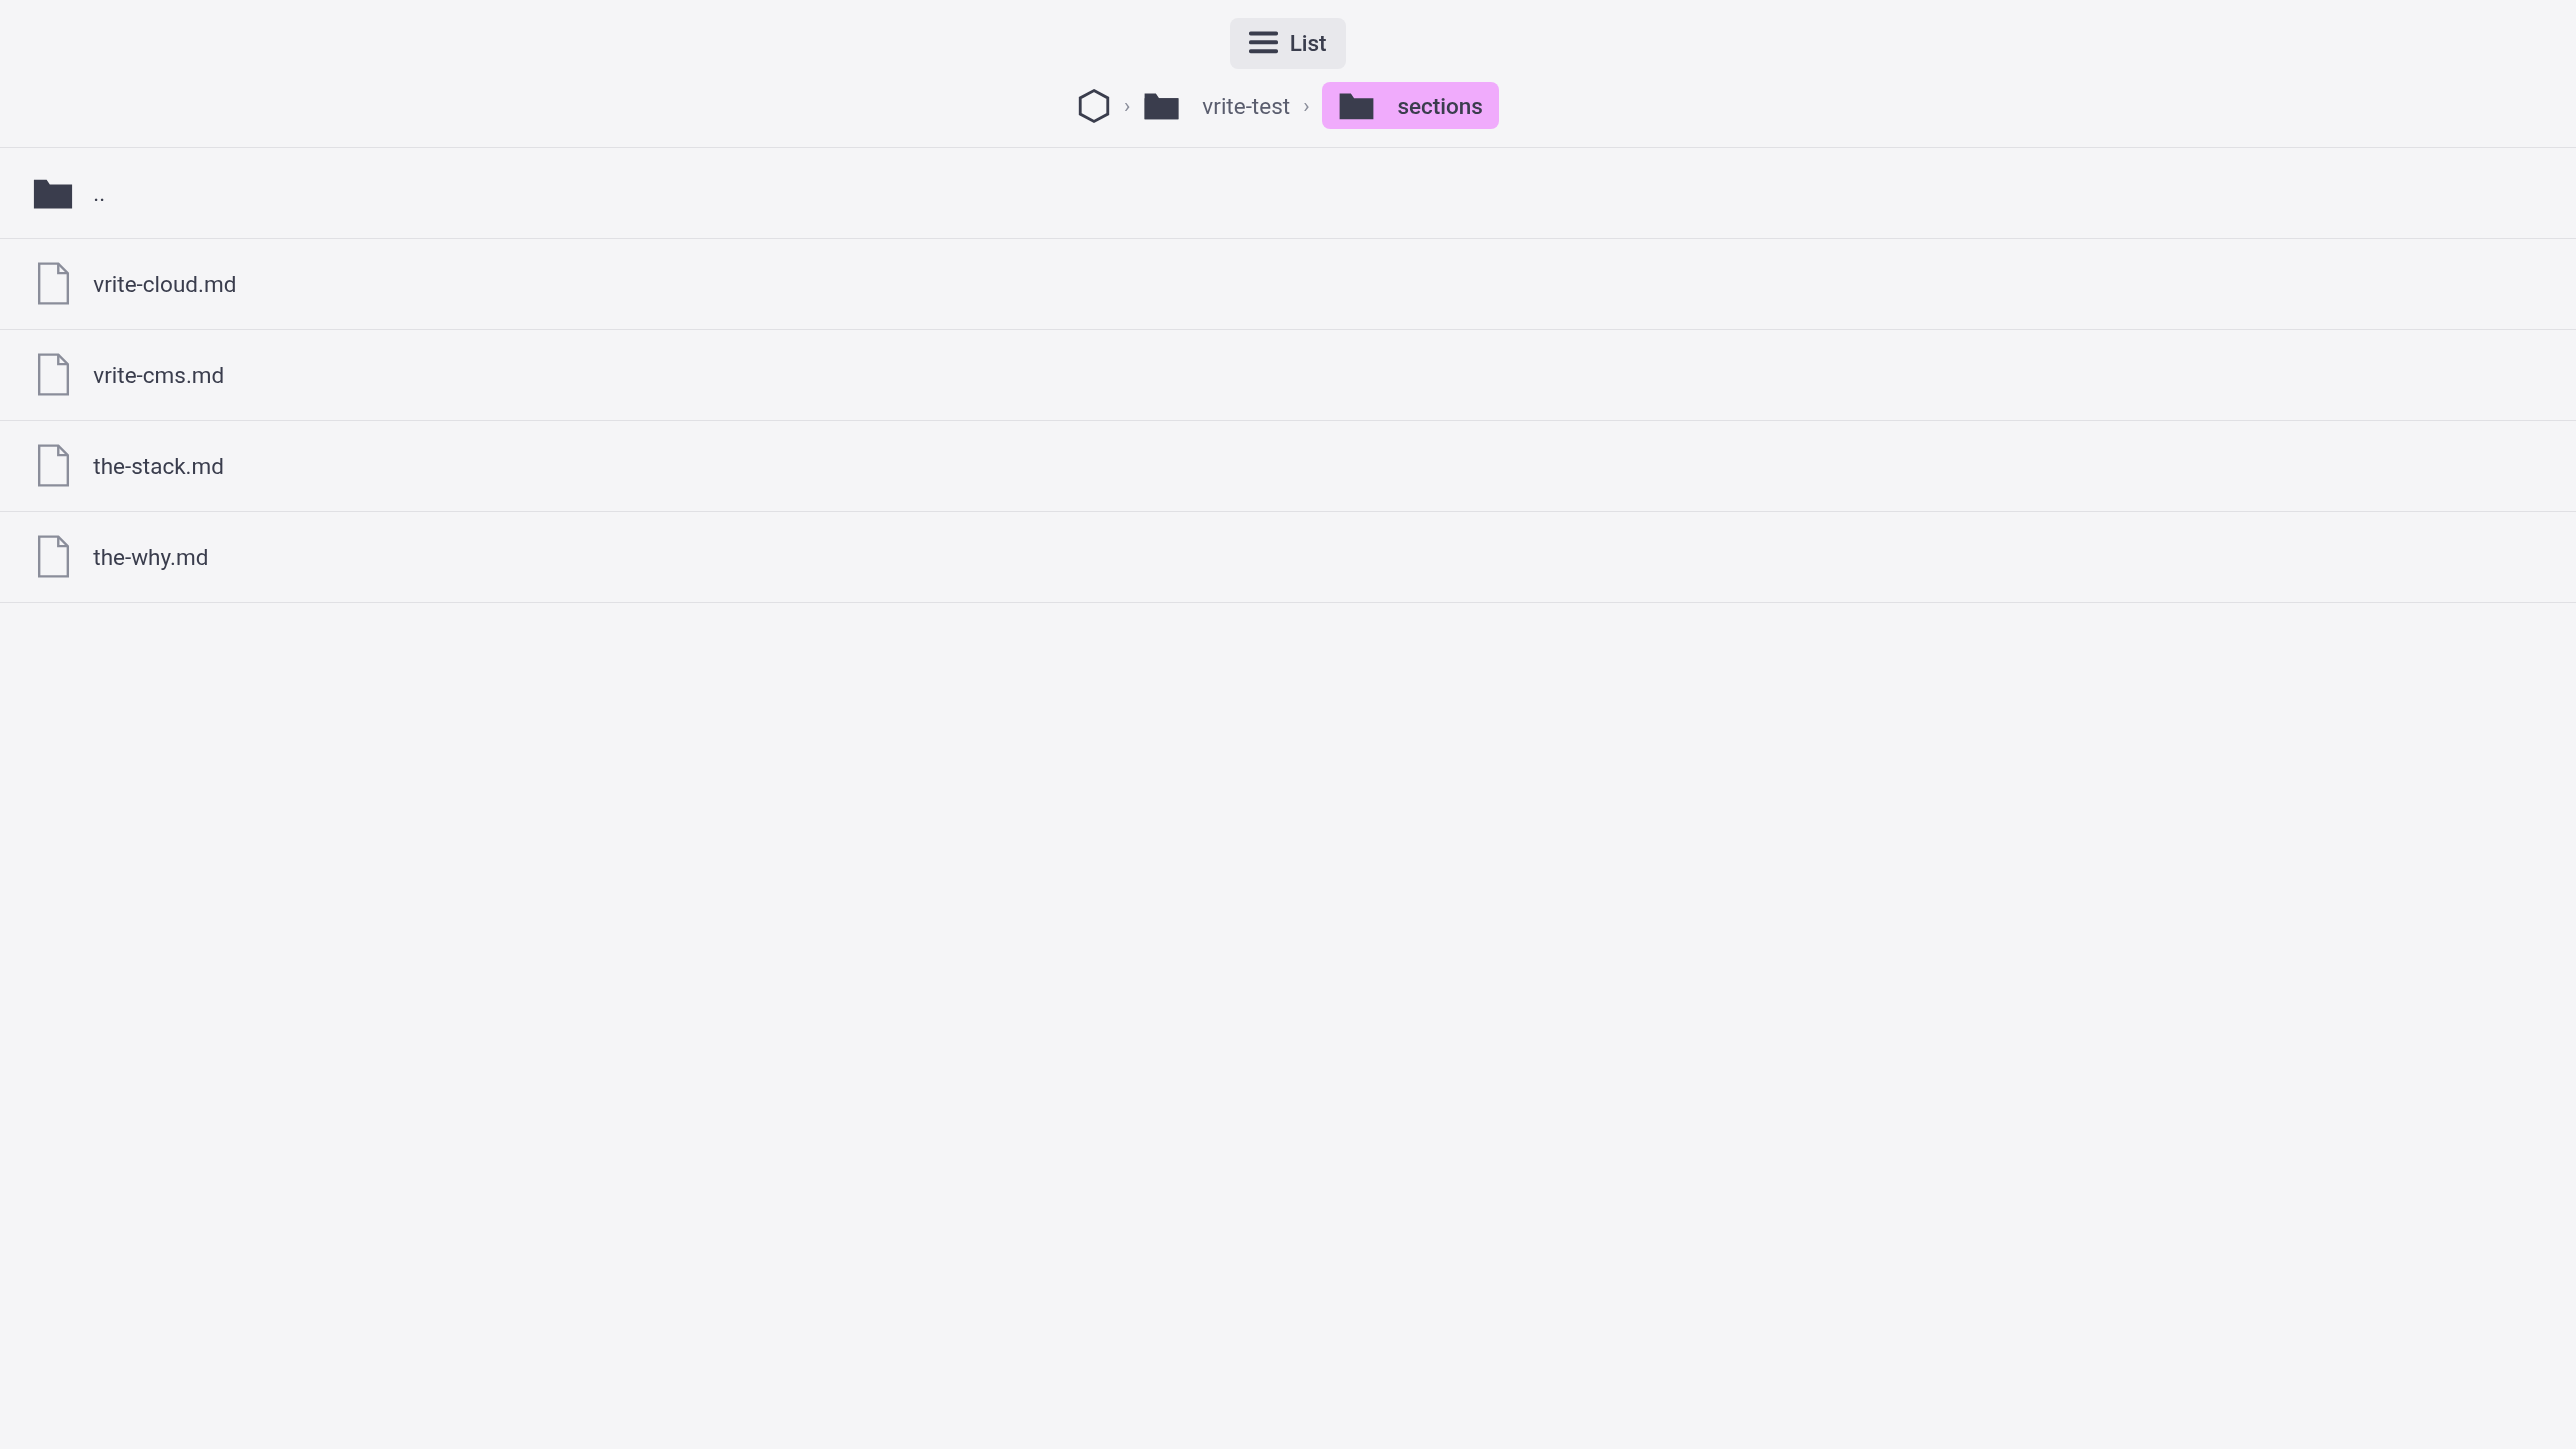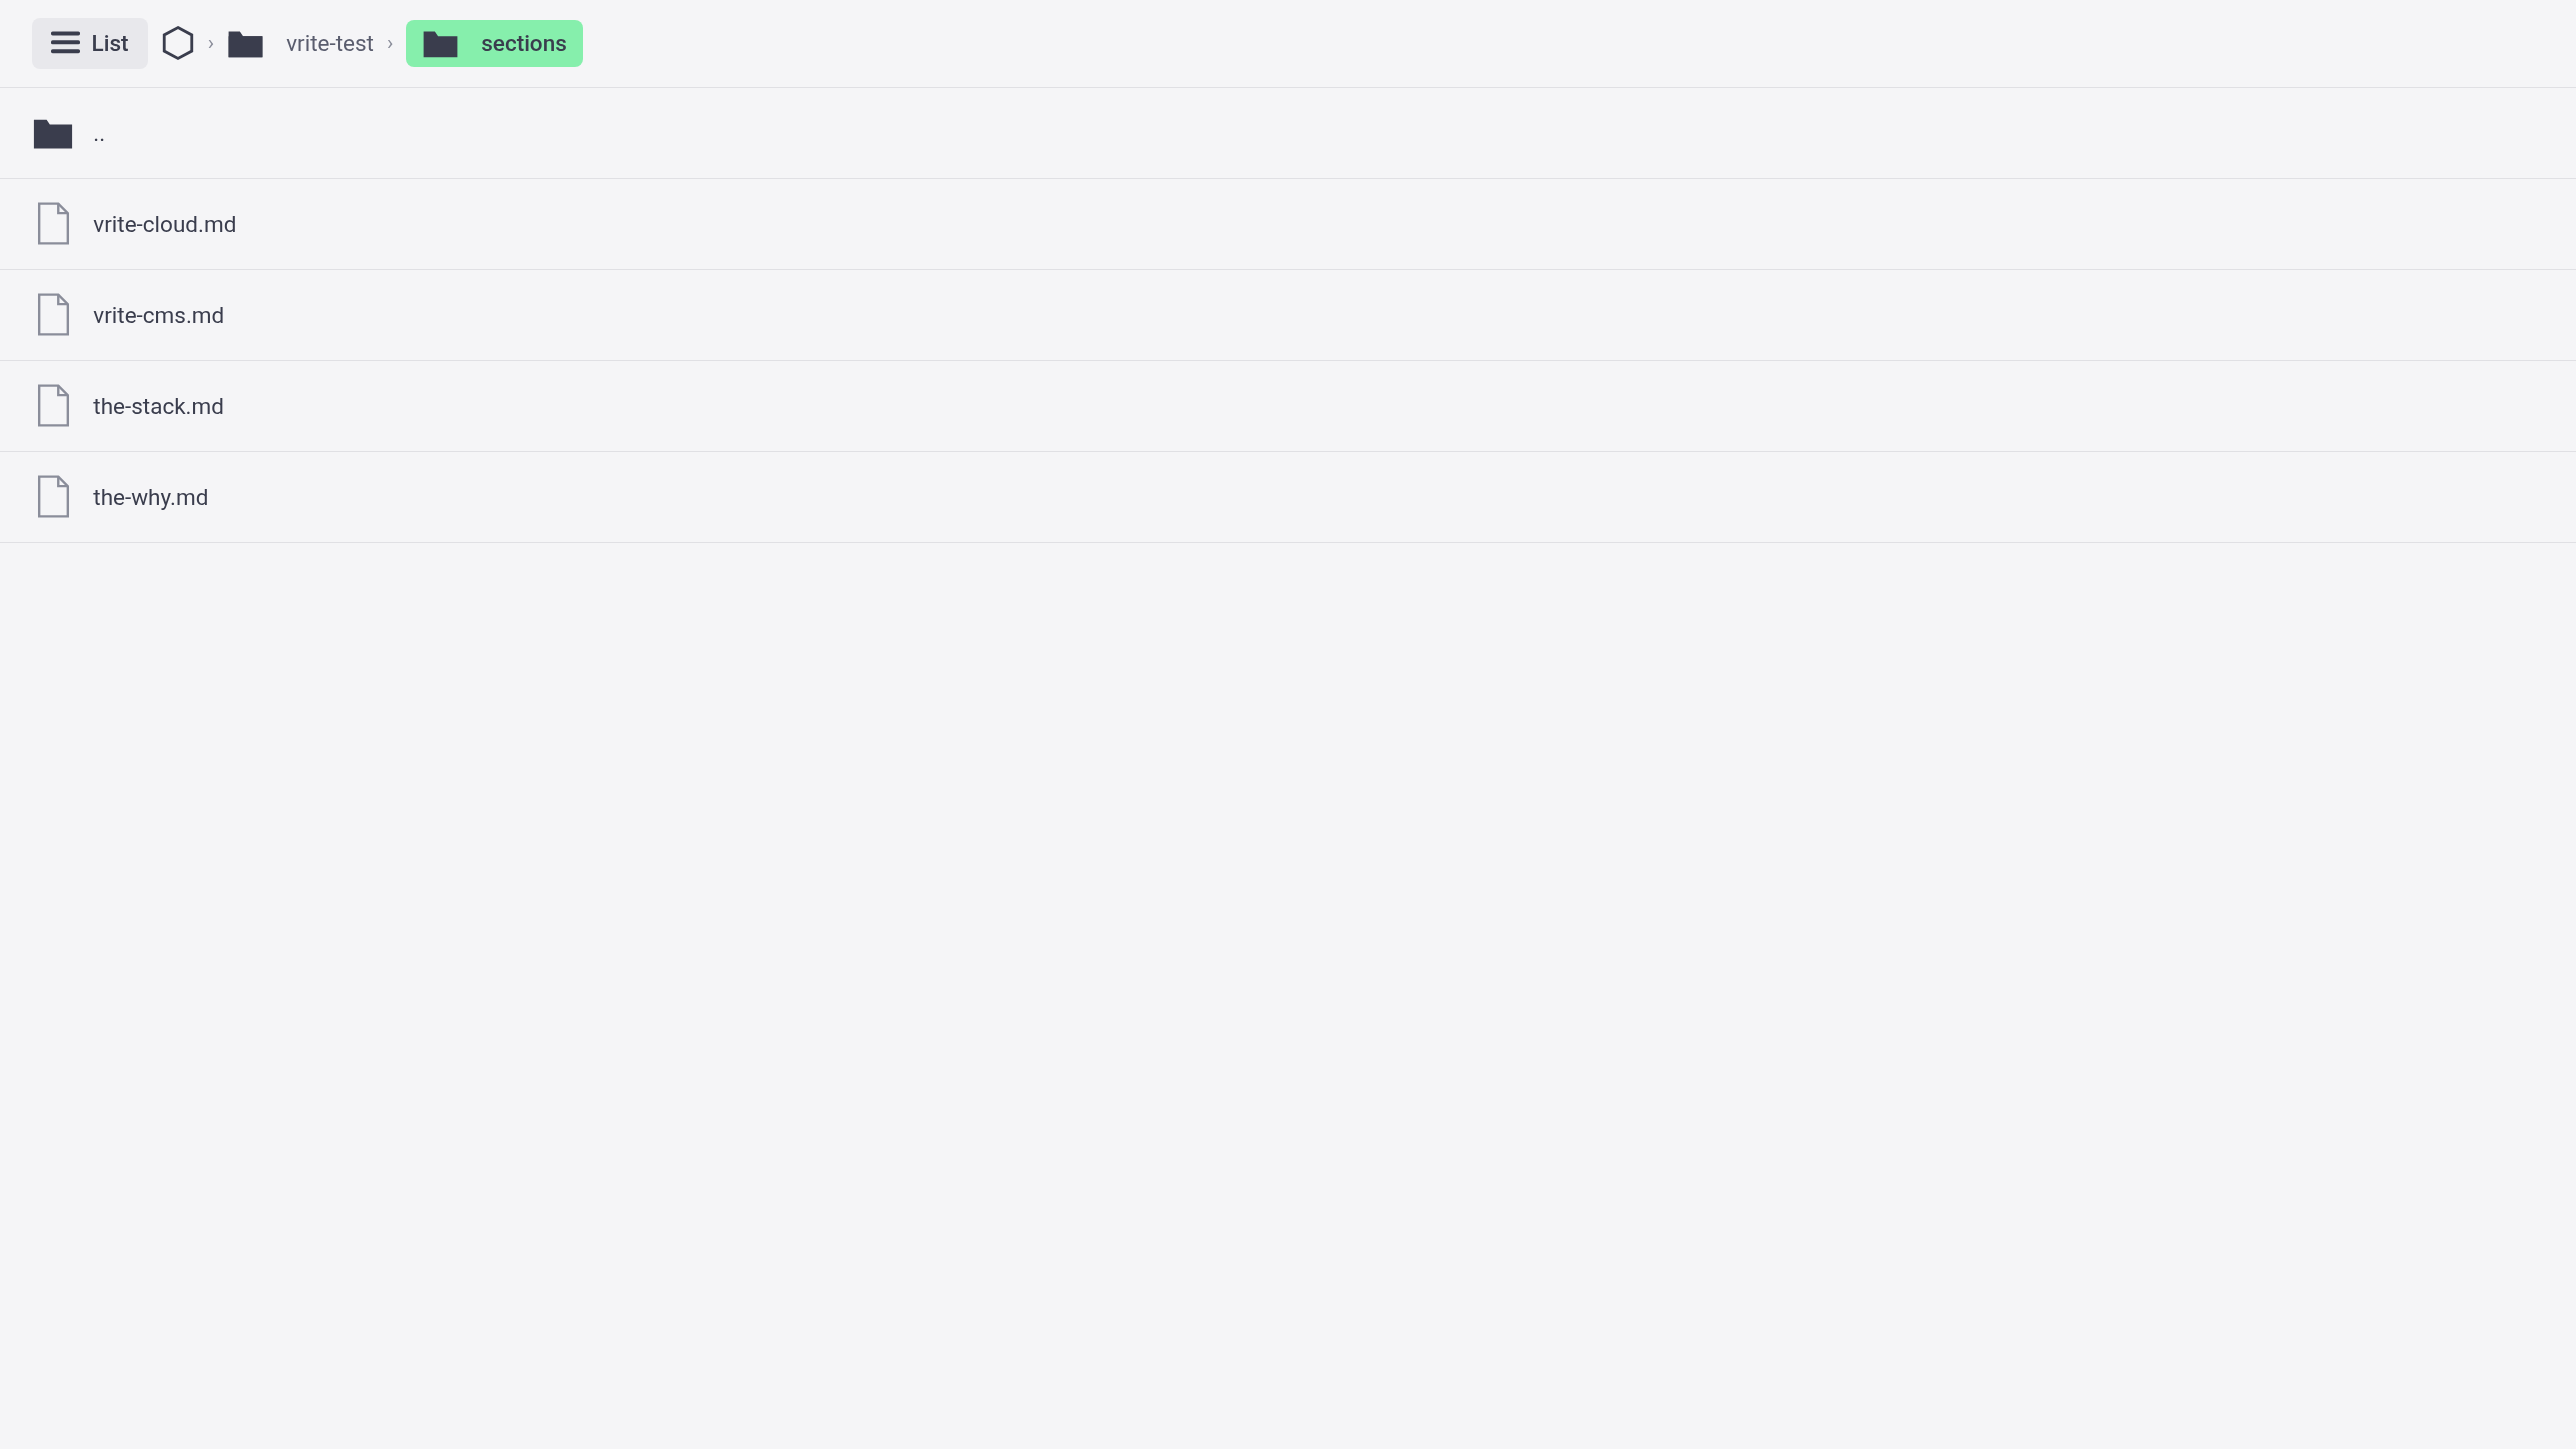--- a/index.html
+++ b/index.html
@@ -21,20 +21,21 @@
       width: 100%;
     }
 
     .toolbar {
       display: flex;
       align-items: center;
       padding: 17.7px 32px;
       background-color: #f5f5f7;
       border-bottom: 1.6px solid #e0e0e4;
       gap: 13px;
+      flex-direction: column;
     }
 
     .list-btn {
       display: flex;
       align-items: center;
       gap: 11.3px;
       background-color: #e8e8ec;
       border: none;
       border-radius: 8px;
       padding: 11.3px 19.3px;
@@ -59,21 +60,21 @@
     .breadcrumb-item {
       display: flex;
       align-items: center;
       gap: 22px;
       color: #5a5d6e;
       font-size: 22.5px;
       cursor: pointer;
     }
 
     .breadcrumb-item.active {
-      background-color: #86efac;
+      background-color: #f0abfc;
       border-radius: 8px;
       padding: 8px 16px;
       color: #3a3d4d;
       font-weight: 500;
     }
 
     .file-list {
       width: 100%;
     }
 

